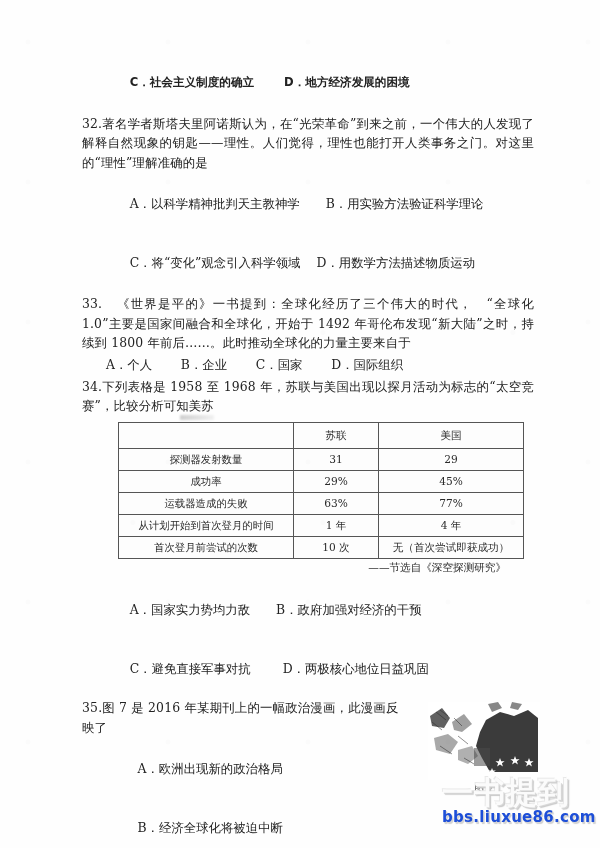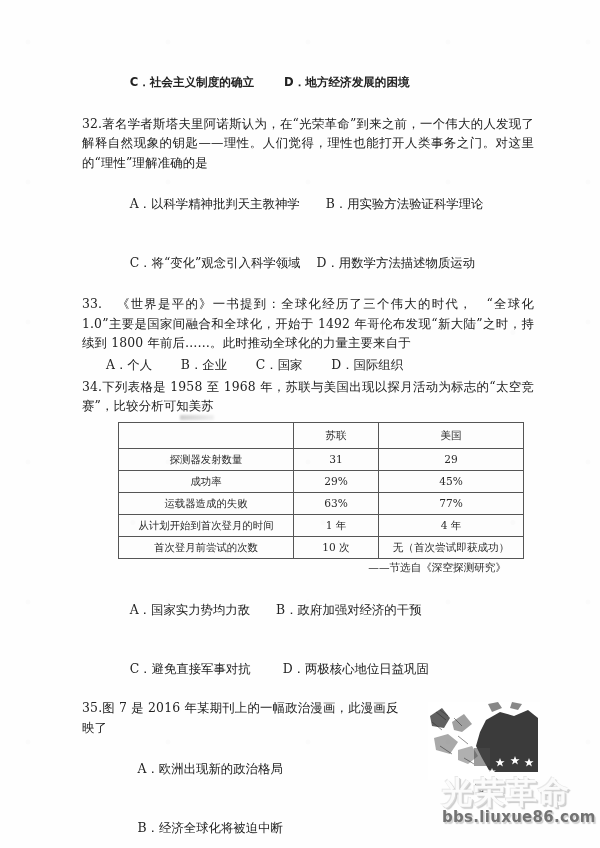--- a/index.html
+++ b/index.html
@@ -150,21 +150,21 @@
     text-shadow:
        1px 1px 0 #d8d8d8,
        2px 2px 1px #c9c9c9,
       -1px -1px 0 #e8e8e8;
     line-height: 36px;
   }
   .wm-sub {
     font-family: "DejaVu Sans", "Liberation Sans", sans-serif;
     font-size: 15px;
     font-weight: bold;
-    color: #737373;
+    color: #1d4ed8;
     text-shadow: 1px 1px 0 #d5d5d5, 1.5px 1.5px 1px #cfcfcf;
     letter-spacing: 0.3px;
     margin-top: -2px;
   }
   
   .grain {
     position: absolute;
     inset: 0;
     pointer-events: none;
     background:
@@ -284,16 +284,16 @@
         </svg>
         <div class="cartoon-cap">图 7</div>
       </div>
     </div>
 
   </div>
 
   <div class="grain"></div>
 
   <div class="watermark">
-    <div class="wm-main">光荣革命</div>
+    <div class="wm-main">一书提到</div>
     <div class="wm-sub">bbs.liuxue86.com</div>
   </div>
 </div>
 
 </body></html>

